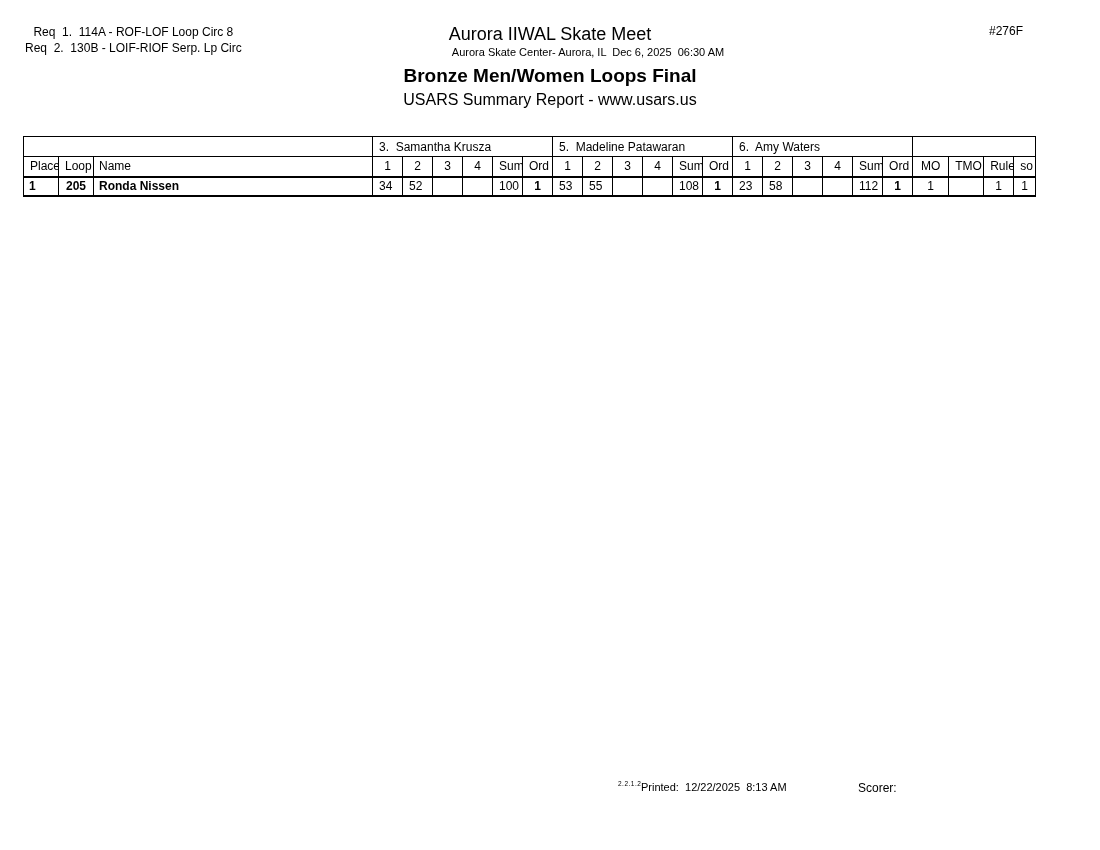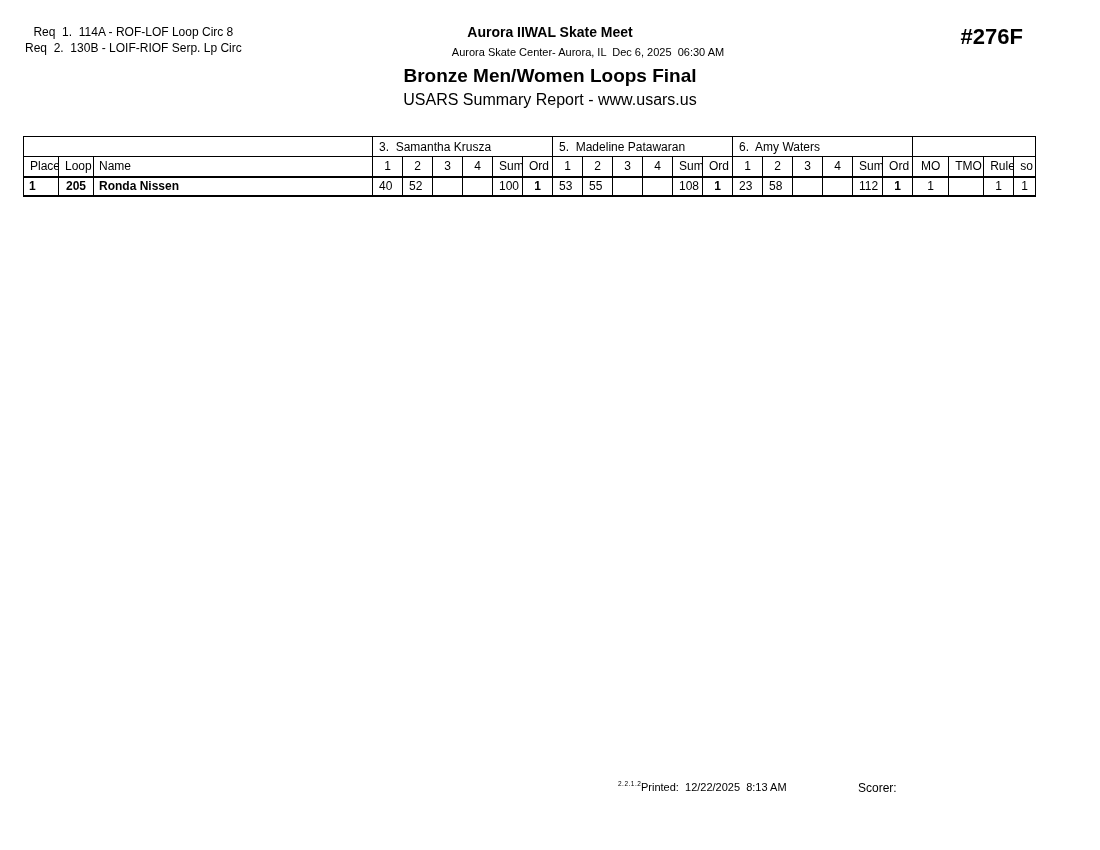--- a/index.html
+++ b/index.html
@@ -11,26 +11,26 @@
     position: relative;
     overflow: hidden;
   }
   .pre { white-space: pre; text-align: center; }
 
   
   .req-block { position: absolute; left: 25px; top: 24px; font-size: 12px; line-height: 16px; }
 
   
   .title-block { position: absolute; left: 0; top: 0; width: 1100px; text-align: center; }
-  .meet-title   { position: absolute; left: 0; width: 100%; top: 24px; font-size: 14px; font-weight: bold; }
+  .meet-title   { position: absolute; left: 0; width: 100%; top: 24px; font-size: 18px; font-weight: normal; }
   .meet-sub     { position: absolute; left: 16px; width: 100%; top: 46px; font-size: 11px; padding-left: 44px; }
   .event-title  { position: absolute; left: 0; width: 100%; top: 65px; font-size: 19px; font-weight: bold; }
   .report-type  { position: absolute; left: 0; width: 100%; top: 91px; font-size: 16px; }
 
-  .event-number { position: absolute; top: 24px; right: 77px; font-size: 22px; font-weight: bold; text-align: right; }
+  .event-number { position: absolute; top: 24px; right: 77px; font-size: 12px; font-weight: normal; text-align: right; }
 
   
   .results-wrap { position: absolute; left: 23px; top: 136px; }
   table.results { border-collapse: collapse; table-layout: fixed; width: 1012px; }
   table.results td {
     border: 1px solid #000;
     font-size: 12px;
     height: 20px;
     padding: 0 6px;
     overflow: hidden;
@@ -140,21 +140,21 @@
       <td class="c">TMO</td>
       <td class="c">Rule</td>
       <td class="c">so</td>
     </tr>
 
     <tr class="drow">
       <td class="l b">1</td>
       <td class="c b">205</td>
       <td class="l b">Ronda Nissen</td>
 
-      <td class="scorecell">40</td>
+      <td class="scorecell">34</td>
       <td class="scorecell">52</td>
       <td class="scorecell"></td>
       <td class="scorecell"></td>
       <td class="r">100</td>
       <td class="c b thickL thickR">1</td>
 
       <td class="scorecell">53</td>
       <td class="scorecell">55</td>
       <td class="scorecell"></td>
       <td class="scorecell"></td>

